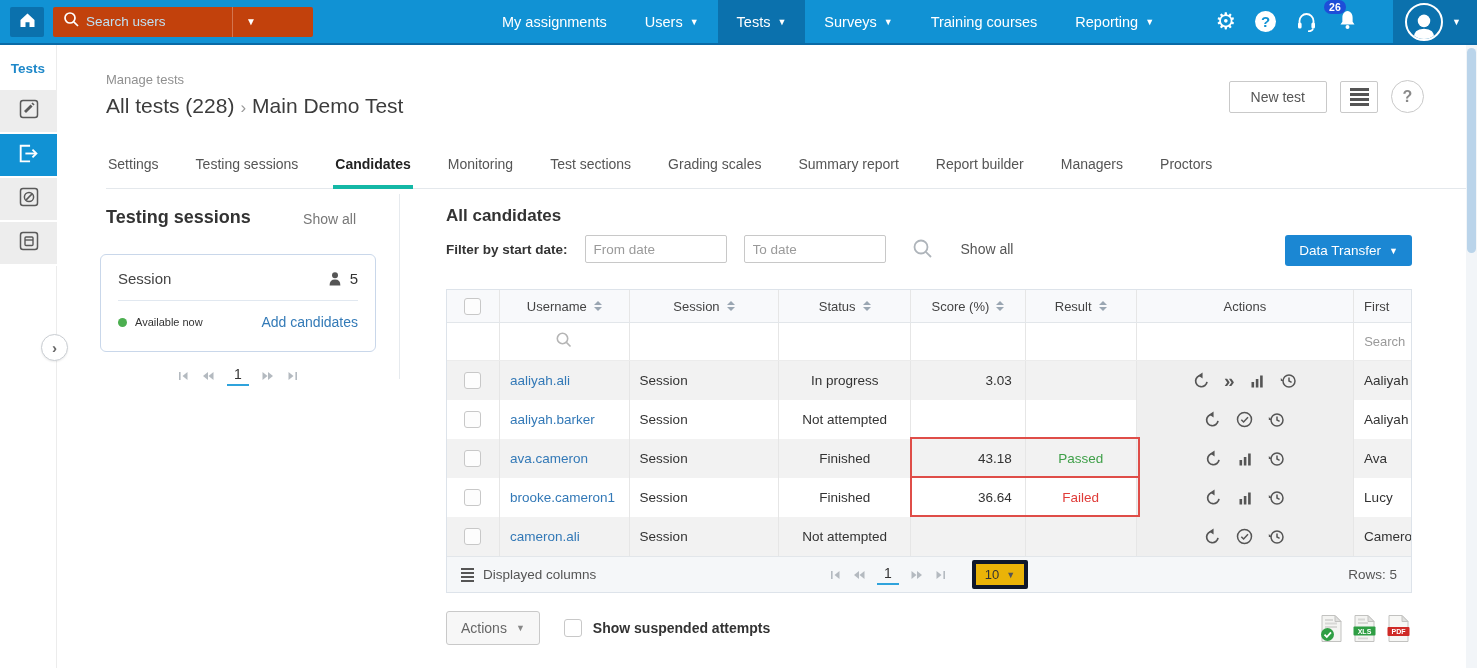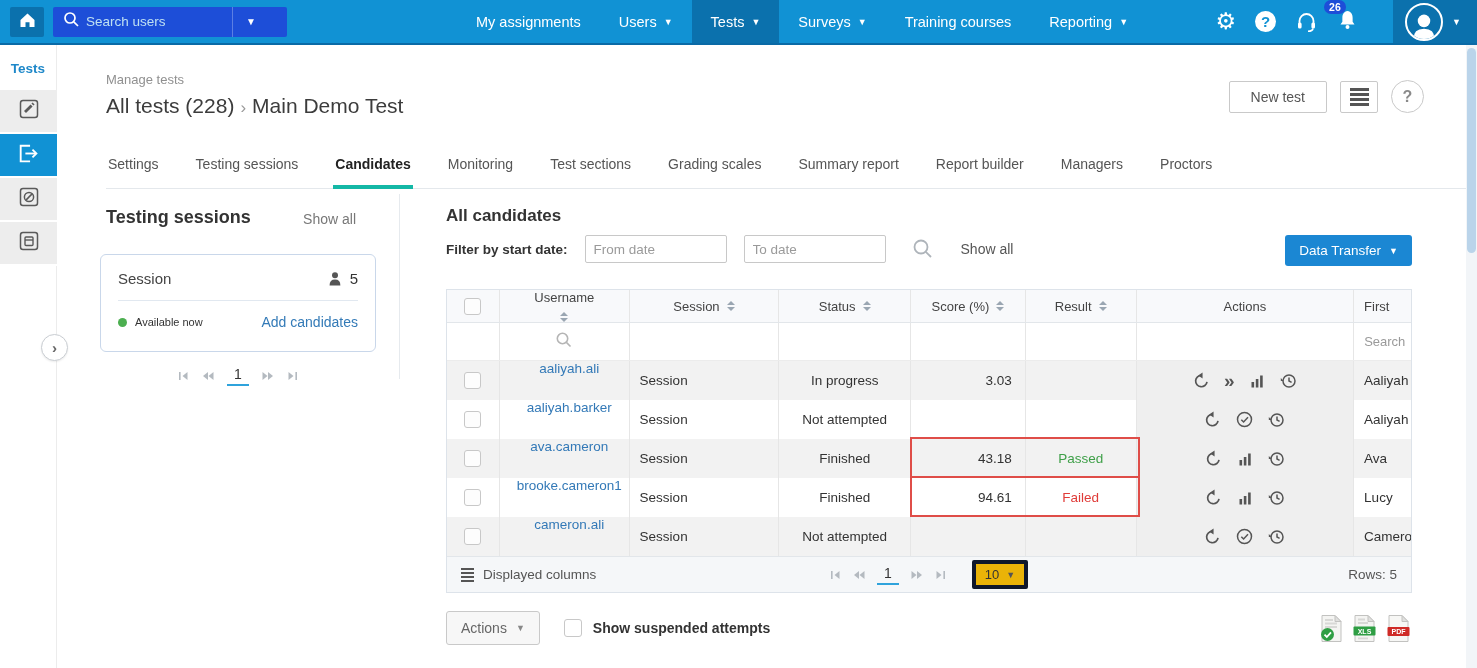--- a/index.html
+++ b/index.html
@@ -4,21 +4,21 @@
 <style>
   * { margin:0; padding:0; box-sizing:border-box; }
   body { font-family:"Liberation Sans", sans-serif; background:#fff; }
   .screen { position:relative; width:1477px; height:668px; background:#fff; overflow:hidden; }
 
   
   .topbar { position:absolute; top:0; left:0; right:0; height:45px; background:#1192d4;
             border-bottom:2px solid #0a6aa6; display:flex; align-items:center; z-index:30; }
   .home-tile { margin-left:10px; width:34px; height:30px; background:#0b71ad; border-radius:2px;
                display:flex; align-items:center; justify-content:center; flex:0 0 auto; cursor:pointer; }
-  .searchbox { margin-left:9px; height:30px; width:234px; background:#1d4ed8; border-radius:2px;
+  .searchbox { margin-left:9px; height:30px; width:260px; background:#c2410c; border-radius:2px;
                display:flex; align-items:center; flex:0 0 auto; }
   .searchbox svg { margin:0 6px 0 10px; flex:0 0 auto; }
   .searchbox input { background:transparent; border:none; outline:none; color:#fff; font-size:13.5px; width:140px;
                      font-family:"Liberation Sans", sans-serif; }
   .searchbox input::placeholder { color:#bfe0f2; }
   .search-divider { width:1px; height:30px; background:rgba(255,255,255,.28); margin-left:6px; }
   .search-caret { width:36px; text-align:center; color:#fff; font-size:10px; cursor:pointer; }
   .topnav { display:flex; margin-left:170px; height:43px; }
   .topnav-item { display:flex; align-items:center; gap:7px; padding:0 19px; color:#fff; font-size:14.5px;
                  height:43px; cursor:pointer; white-space:nowrap; }
@@ -102,21 +102,21 @@
                        border-radius:3px; padding:8px 14px; font-size:13.5px; cursor:pointer;
                        display:flex; align-items:center; gap:8px; font-family:"Liberation Sans", sans-serif; }
   .dt-caret { font-size:9px; }
 
   
   .tbl-wrap { position:absolute; left:0; right:0; top:100px; border:1px solid #dde3ea; }
   .tr { display:flex; }
   .td { border-right:1px solid #e6e6e6; display:flex; align-items:center; font-size:13.5px; color:#333;
         overflow:hidden; }
   .td:last-child { border-right:none; }
-  .c0{width:53px; justify-content:center;} .c1{width:130px;flex-direction:column;} .c2{width:150px;} .c3{width:132px; justify-content:center;}
+  .c0{width:53px; justify-content:center;} .c1{width:130px;} .c2{width:150px;} .c3{width:132px; justify-content:center;}
   .c4{width:115px; justify-content:flex-end; padding-right:13px;} .c5{width:111px; justify-content:center;}
   .c6{width:218px; justify-content:center;} .c7{width:57px; padding-left:10px;}
   .thead { height:33px; background:#f8f9fb; border-bottom:1px solid #e2e6ea; }
   .thead .td { justify-content:center; color:#444; font-size:13px; gap:7px; padding-right:0; }
   .thead .td.c7 { justify-content:flex-start; padding-left:10px; }
   .th-score { color:#3180c0; }
   .sort { display:inline-flex; flex-direction:column; gap:2px; cursor:pointer; }
   .sort i { display:block; width:0; height:0; border-left:4px solid transparent; border-right:4px solid transparent; }
   .sort .up { border-bottom:4px solid #9aa6b2; }
   .sort .dn { border-top:4px solid #9aa6b2; }
@@ -574,21 +574,21 @@
 
             <div class="tr row">
               <div class="td c0">
                   <span class="cb"></span>
                 </div>
               <div class="td c1">
                   <a class="ulink">brooke.cameron1</a>
                 </div>
               <div class="td c2">Session</div>
               <div class="td c3">Finished</div>
-              <div class="td c4">94.61</div>
+              <div class="td c4">36.64</div>
               <div class="td c5 failed">Failed</div>
               <div class="td c6">
                 <span class="act-icon">
                     <svg width="19" height="19" viewBox="0 0 18 18">
                       <path d="M14.2 10.2 A5.4 5.4 0 1 1 9 4.1" fill="none" stroke="#555" stroke-width="1.6"></path>
                       <path d="M10 1.4 L10 7 L5.9 4.2 Z" fill="#555"></path>
                     </svg>
                   </span>
                 <span class="act-icon">
                     <svg width="18" height="18" viewBox="0 0 18 18">

